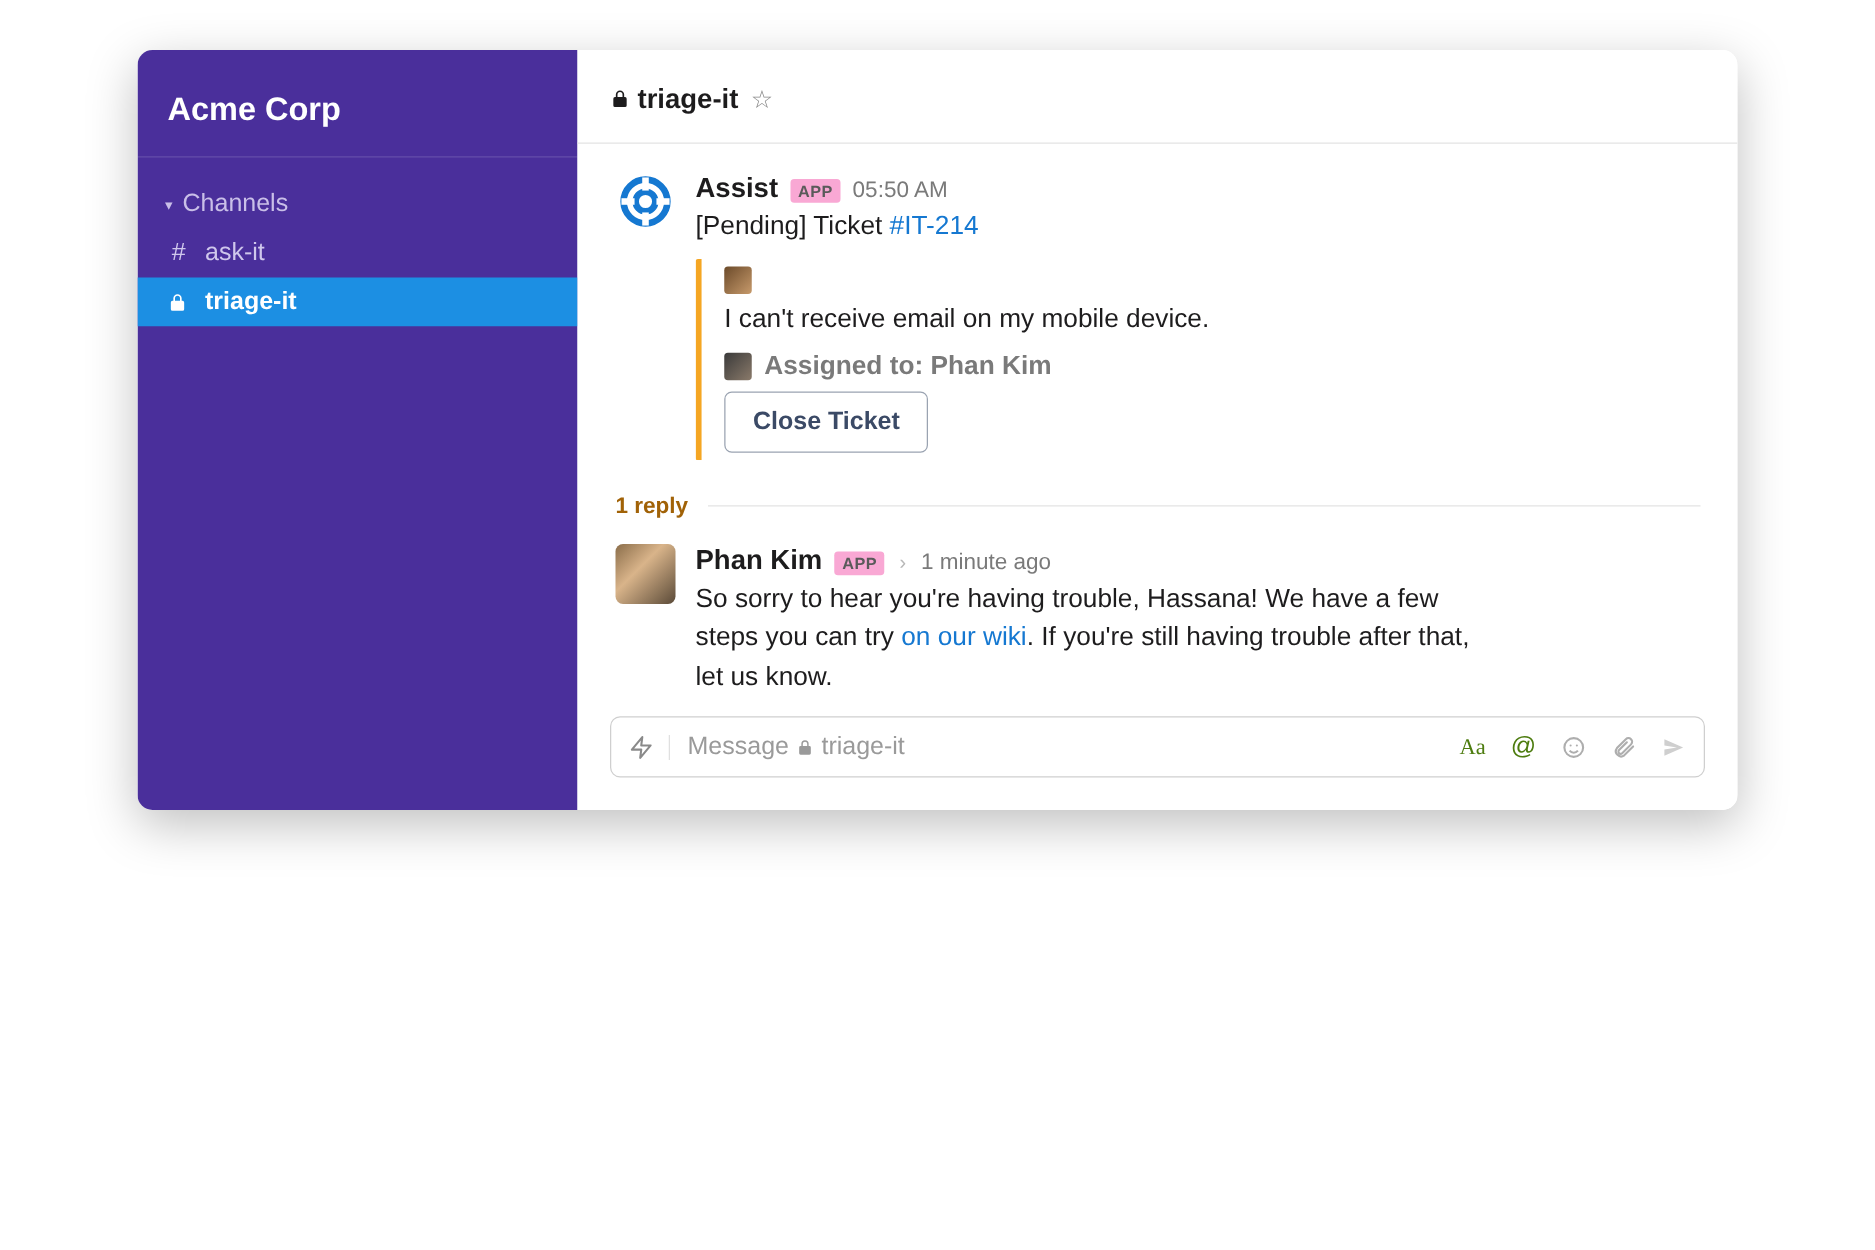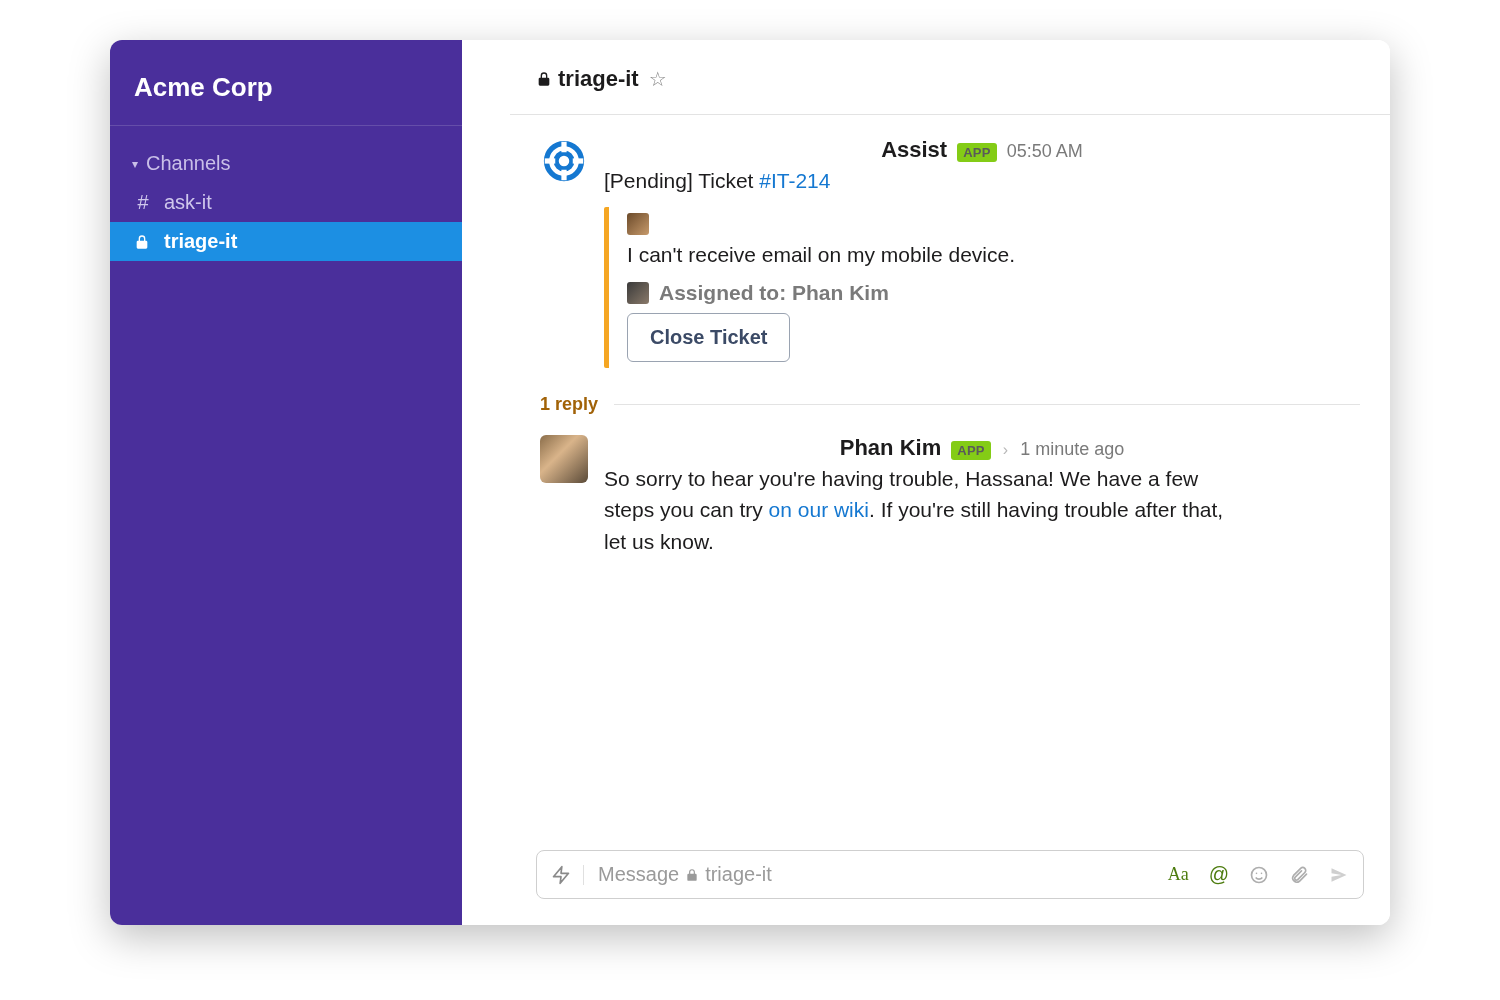--- a/index.html
+++ b/index.html
@@ -5,28 +5,27 @@
     * { margin: 0; padding: 0; box-sizing: border-box; }
     body {
       font-family: -apple-system, BlinkMacSystemFont, "Segoe UI", Helvetica, Arial, sans-serif;
       background: #fff;
       width: 1500px;
       height: 1000px;
       padding: 20px;
     }
     .app-window {
       width: 1280px;
-      height: 885px;
+      height: 608px;
       margin: 20px auto;
       display: flex;
       border-radius: 12px;
       overflow: hidden;
       box-shadow: 0 12px 40px rgba(0,0,0,0.25);
       background: #fff;
-      gap: 48px;
     }
     
     .sidebar {
       width: 352px;
       background: #4A2F9B;
       color: #dcd5f0;
       display: flex;
       flex-direction: column;
       padding-top: 20px;
     }
@@ -123,29 +122,28 @@
     .avatar.assist svg { width: 42px; height: 42px; }
     .avatar.phan {
       background: linear-gradient(135deg,#8a6d4a 0%, #d9b48a 40%, #5a4a38 100%);
     }
     .msg-body { flex: 1; }
     .msg-head {
       display: flex;
       align-items: baseline;
       gap: 10px;
       margin-bottom: 2px;
-      justify-content: center;
     }
     .author {
       font-weight: 800;
       font-size: 22px;
       color: #1d1c1d;
     }
     .app-badge {
-      background: #84cc16;
+      background: #f9a8d4;
       color: #5a5a5a;
       font-size: 13px;
       font-weight: 700;
       padding: 2px 6px;
       border-radius: 3px;
       letter-spacing: 0.3px;
     }
     .timestamp {
       color: #7a7a7a;
       font-size: 18px;

